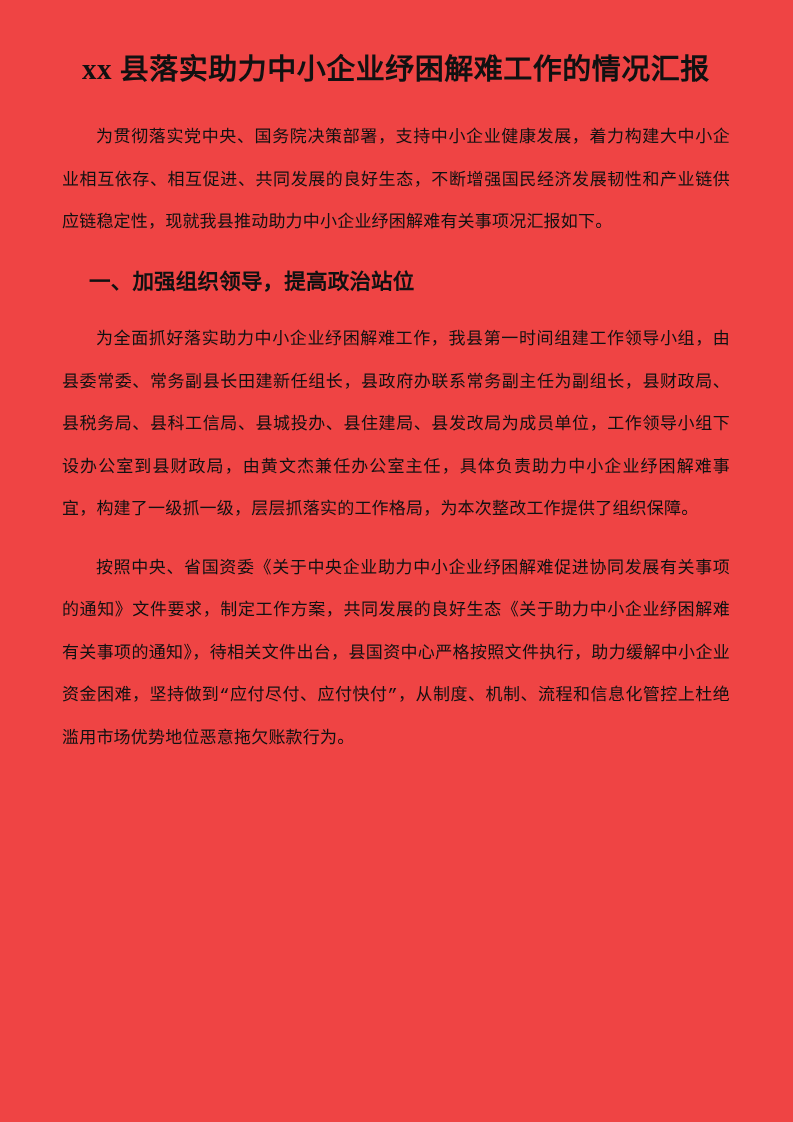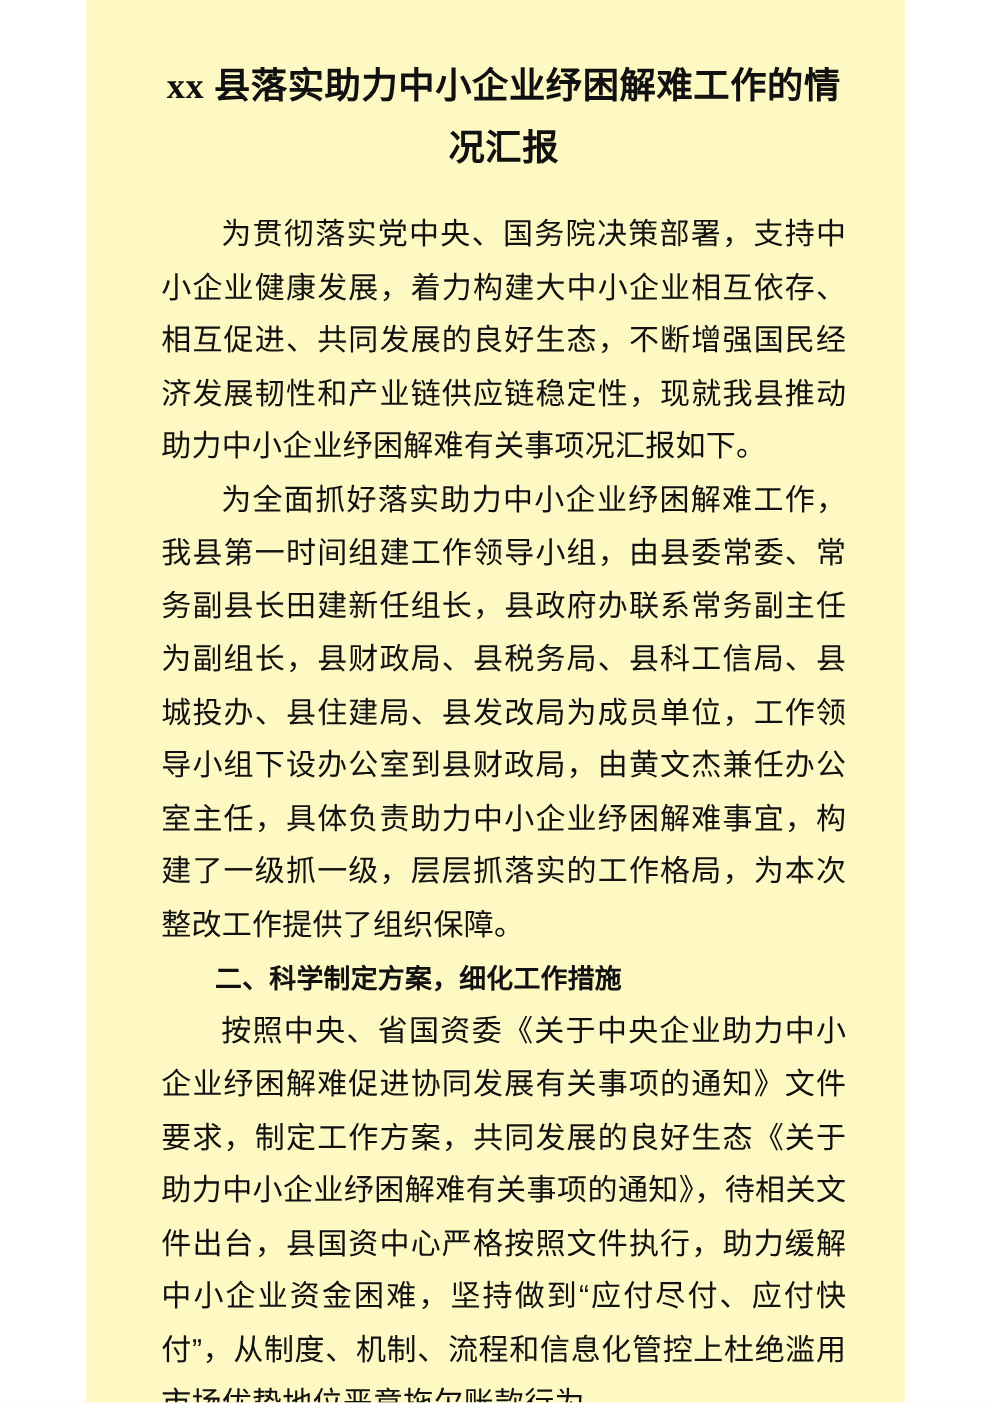--- a/index.html
+++ b/index.html
@@ -2,66 +2,66 @@
 <html lang="zh-CN"><head>
 <meta charset="utf-8">
 <style>
   html, body {
     margin: 0;
     padding: 0;
     background: #ffffff;
   }
   .page {
     position: relative;
-    width: 655px;
+    width: 793px;
     height: 1122px;
     margin: 0 auto;
     box-sizing: border-box;
-    background: #fef9c3;
+    background: #ef4444;
     color: #111111;
-    padding: 44px 47px 0 60px;
+    padding: 44px 47px 0 46px;
     overflow: hidden;
   }
   .doc-title {
     font-family: "Liberation Serif", "DejaVu Serif", serif;
     font-size: 29px;
     font-weight: 700;
     line-height: 50px;
     text-align: center;
     margin: 0 0 23px 0;
     letter-spacing: 0.5px;
   }
   .para {
-    font-family: Liberation Sans, sans-serif;
-    font-size: 24px;
+    font-family: Liberation Mono, monospace;
+    font-size: 17px;
     line-height: 42.5px;
     text-align: justify;
     text-indent: 2em;
-    margin: 0;
+    margin: 16px;
     letter-spacing: 0.2px;
   }
   .heading {
     font-family: "Liberation Sans", "DejaVu Sans", sans-serif;
     font-size: 21.5px;
     font-weight: 700;
     line-height: 42.5px;
     text-indent: 2em;
     margin: 0;
     letter-spacing: 0.2px;
   }
 </style>
 </head>
 <body>
 
 <div class="page">
   <h1 class="doc-title">xx 县落实助力中小企业纾困解难工作的情况汇报</h1>
 
   <p class="para">为贯彻落实党中央、国务院决策部署，支持中小企业健康发展，着力构建大中小企业相互依存、相互促进、共同发展的良好生态，不断增强国民经济发展韧性和产业链供应链稳定性，现就我县推动助力中小企业纾困解难有关事项况汇报如下。</p>
 
+  <h2 class="heading">一、加强组织领导，提高政治站位</h2>
 
   <p class="para">为全面抓好落实助力中小企业纾困解难工作，我县第一时间组建工作领导小组，由县委常委、常务副县长田建新任组长，县政府办联系常务副主任为副组长，县财政局、县税务局、县科工信局、县城投办、县住建局、县发改局为成员单位，工作领导小组下设办公室到县财政局，由黄文杰兼任办公室主任，具体负责助力中小企业纾困解难事宜，构建了一级抓一级，层层抓落实的工作格局，为本次整改工作提供了组织保障。</p>
 
-  <h2 class="heading">二、科学制定方案，细化工作措施</h2>
 
   <p class="para">按照中央、省国资委《关于中央企业助力中小企业纾困解难促进协同发展有关事项的通知》文件要求，制定工作方案，共同发展的良好生态《关于助力中小企业纾困解难有关事项的通知》，待相关文件出台，县国资中心严格按照文件执行，助力缓解中小企业资金困难，坚持做到“应付尽付、应付快付”，从制度、机制、流程和信息化管控上杜绝滥用市场优势地位恶意拖欠账款行为。</p>
 
 
 </div>
 
 </body></html>

